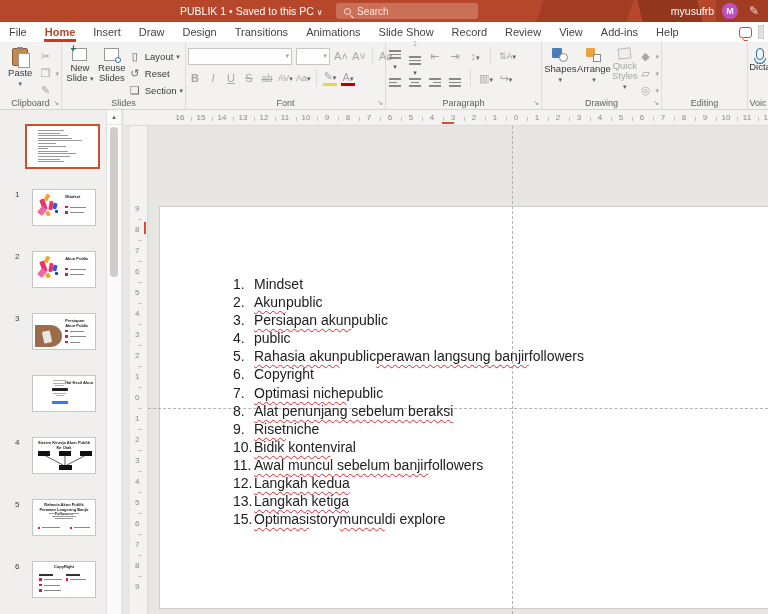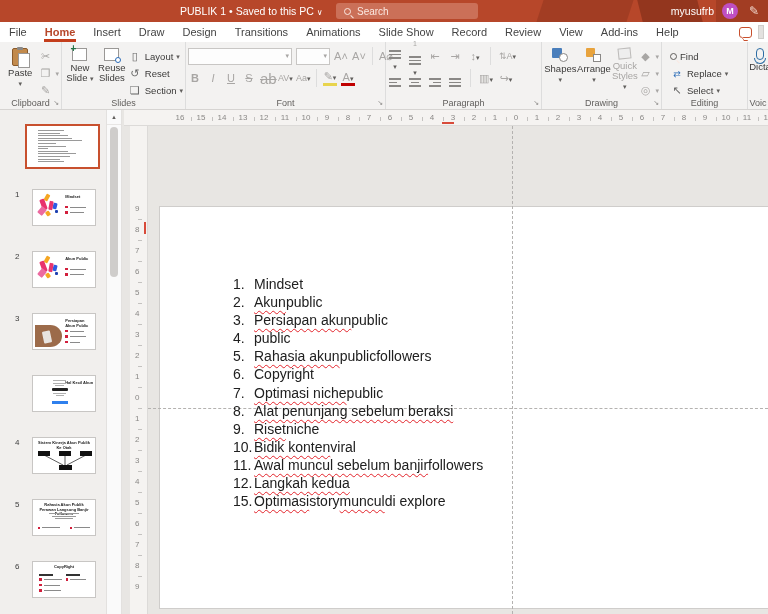--- a/index.html
+++ b/index.html
@@ -239,21 +239,21 @@
         <span class="fmt"><span>A</span>˄</span>
         <span class="fmt"><span>A</span>˅</span>
         <span class="vsep"></span>
         <span class="fmt"><span>A</span>⌀</span>
       </div>
       <div class="fontrow">
         <span class="fmt" style="font-weight:bold">B</span>
         <span class="fmt" style="font-style:italic">I</span>
         <span class="fmt" style="text-decoration:underline">U</span>
         <span class="fmt" style="text-decoration:line-through">S</span>
-        <span class="fmt" style="text-decoration:line-through;font-size:15px">ab</span>
+        <span class="fmt" style="text-decoration:line-through;font-size:10px">ab</span>
         <span class="fmt" style="font-size:9px"><span>AV</span><span class="car">▾</span></span>
         <span class="fmt" style="font-size:9px"><span>Aa</span><span class="car">▾</span></span>
         <span class="vsep"></span>
         <span class="fmt" style="border-bottom:3px solid #e8d44d">✎<span class="car">▾</span></span>
         <span class="fmt" style="border-bottom:3px solid #c00000">A<span class="car">▾</span></span>
       </div>
       <span class="rgroup-label">Font</span>
       <span class="launcher">↘</span>
     </div>
 
@@ -337,36 +337,20 @@
         <div class="minirow">
             <span class="gicon dis">◎</span>
             <span class="car dis">▾</span>
           </div>
       </div>
       <span class="rgroup-label">Drawing</span>
       <span class="launcher">↘</span>
     </div>
 
     <div class="rgroup" style="width:86px">
-      <div class="minicol" style="padding-left:6px">
-        <div class="minirow">
-            <span class="mag" style="border-color:#605e5c"></span>
-            <span>Find</span>
-          </div>
-        <div class="minirow">
-            <span class="gicon" style="color:#2b6cb8;font-size:9px">⇄</span>
-            <span>Replace</span>
-            <span class="car">▾</span>
-          </div>
-        <div class="minirow">
-            <span class="gicon">↖</span>
-            <span>Select</span>
-            <span class="car">▾</span>
-          </div>
-      </div>
       <span class="rgroup-label">Editing</span>
     </div>
 
     <div class="rgroup" style="width:20px;border-right:none">
       <div class="bigbtn" style="width:20px">
         <span class="mic-ic"></span>
         <span>Dicta</span>
       </div>
       <span class="rgroup-label">Voic</span>
     </div>
@@ -577,20 +561,21 @@
             <span> public</span>
           </div>
           <div class="li">
             <span class="num">4.</span>
             <span> public</span>
           </div>
           <div class="li">
             <span class="num">5.</span>
             <span class="sq">Rahasia akun</span>
             <span> public </span>
+            <span class="sq">perawan langsung banjir</span>
             <span> followers</span>
           </div>
           <div class="li">
             <span class="num">6.</span>
             <span>Copyright</span>
           </div>
           <div class="li">
             <span class="num">7.</span>
             <span class="sq">Optimasi niche</span>
             <span> public</span>
@@ -610,20 +595,24 @@
             <span> viral</span>
           </div>
           <div class="li">
             <span class="num">11.</span>
             <span class="sq">Awal muncul sebelum banjir</span>
             <span> followers</span>
           </div>
           <div class="li">
             <span class="num">12.</span>
             <span class="sq">Langkah kedua</span>
+          </div>
+          <div class="li">
+            <span class="num">13.</span>
+            <span class="sq">Langkah ketiga</span>
           </div>
           <div class="li">
             <span class="num">15.</span>
             <span class="sq">Optimasi</span>
             <span> story </span>
             <span class="sq">muncul</span>
             <span> di explore</span>
           </div>
         </div>
     </div>

